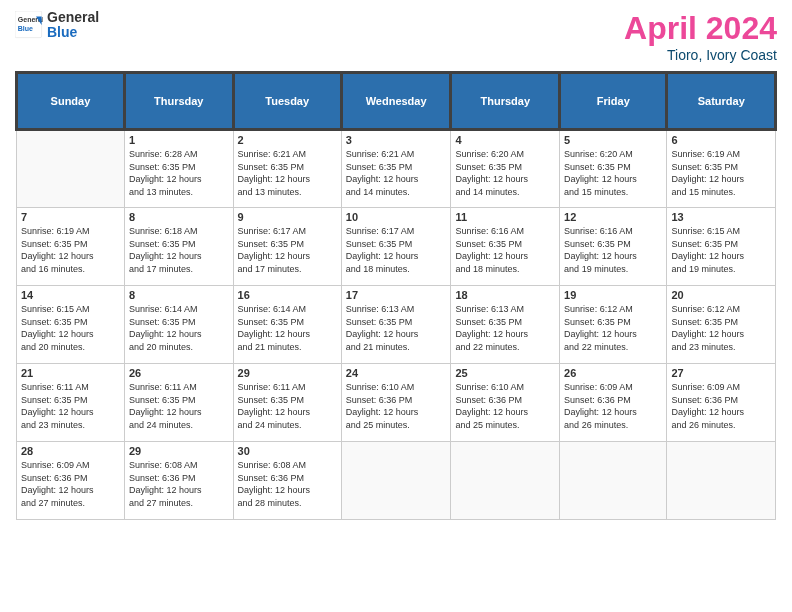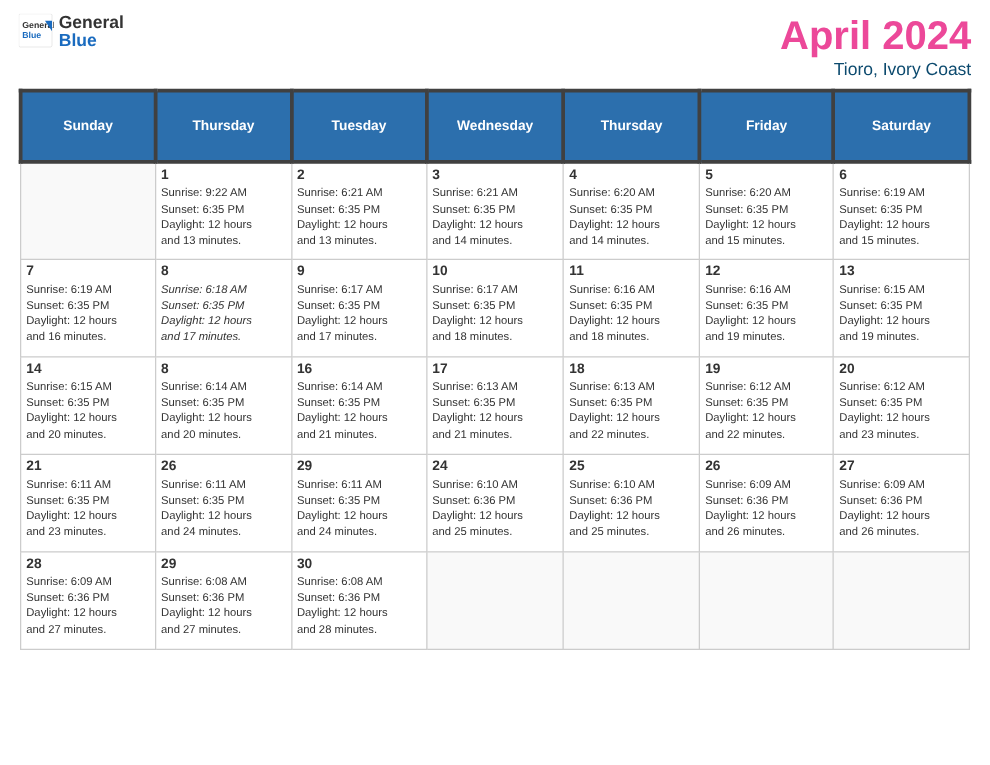--- a/index.html
+++ b/index.html
@@ -123,21 +123,21 @@
         <th>Thursday</th>
         <th>Friday</th>
         <th>Saturday</th>
       </tr>
     </thead>
     <tbody id="calendar-body">
     <tr>
           <td class="empty"></td>
           <td>
             <span class="day-num">1</span>
-            <div class="day-info" style="white-space: pre-line;">Sunrise: 9:22 AM
+            <div class="day-info" style="white-space: pre-line;">Sunrise: 6:28 AM
 Sunset: 6:35 PM
 Daylight: 12 hours
 and 13 minutes.</div>
           </td>
           <td>
             <span class="day-num">2</span>
             <div class="day-info" style="white-space: pre-line;">Sunrise: 6:21 AM
 Sunset: 6:35 PM
 Daylight: 12 hours
 and 13 minutes.</div>
@@ -174,21 +174,21 @@
         <tr>
           <td>
             <span class="day-num">7</span>
             <div class="day-info" style="white-space: pre-line;">Sunrise: 6:19 AM
 Sunset: 6:35 PM
 Daylight: 12 hours
 and 16 minutes.</div>
           </td>
           <td>
             <span class="day-num">8</span>
-            <div class="day-info" style="white-space: pre-line; font-style: italic;">Sunrise: 6:18 AM
+            <div class="day-info" style="white-space: pre-line;">Sunrise: 6:18 AM
 Sunset: 6:35 PM
 Daylight: 12 hours
 and 17 minutes.</div>
           </td>
           <td>
             <span class="day-num">9</span>
             <div class="day-info" style="white-space: pre-line;">Sunrise: 6:17 AM
 Sunset: 6:35 PM
 Daylight: 12 hours
 and 17 minutes.</div>

